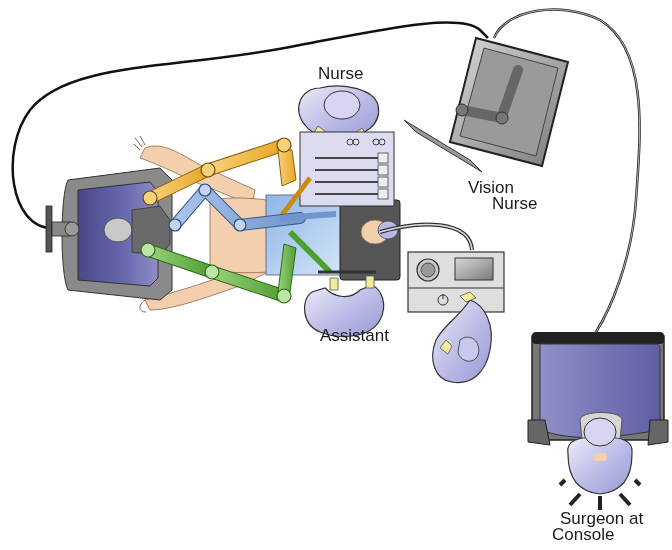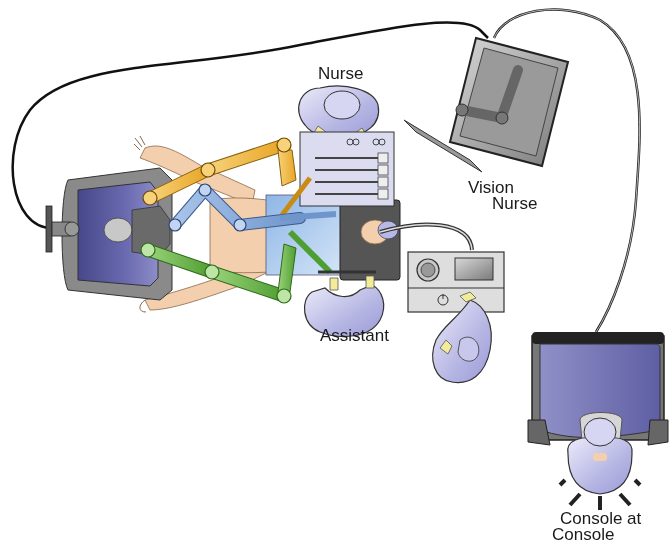--- a/index.html
+++ b/index.html
@@ -200,15 +200,15 @@
     <line x1="565" y1="480" x2="560" y2="485" stroke="#222" stroke-width="4"></line>
     <line x1="635" y1="480" x2="640" y2="485" stroke="#222" stroke-width="4"></line>
   </g>
 </svg>
 
   
   <div class="label" style="left:318px; top:66px; width:56px;">Nurse</div>
   <div class="label" style="left:468px; top:180px; width:60px;">Vision</div>
   <div class="label" style="left:492px; top:196px; width:60px;">Nurse</div>
   <div class="label" style="left:320px; top:328px; width:80px;">Assistant</div>
-  <div class="label" style="left:560px; top:511px; width:80px;">Console at</div>
+  <div class="label" style="left:560px; top:511px; width:80px;">Surgeon at</div>
   <div class="label" style="left:552px; top:527px; width:80px;">Console</div>
 </div>
 
 </body></html>

